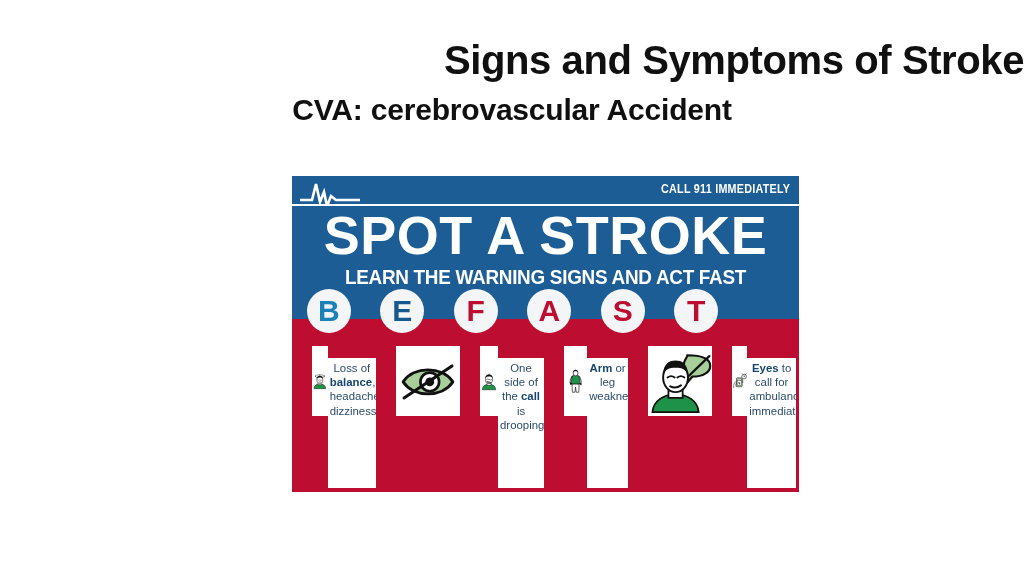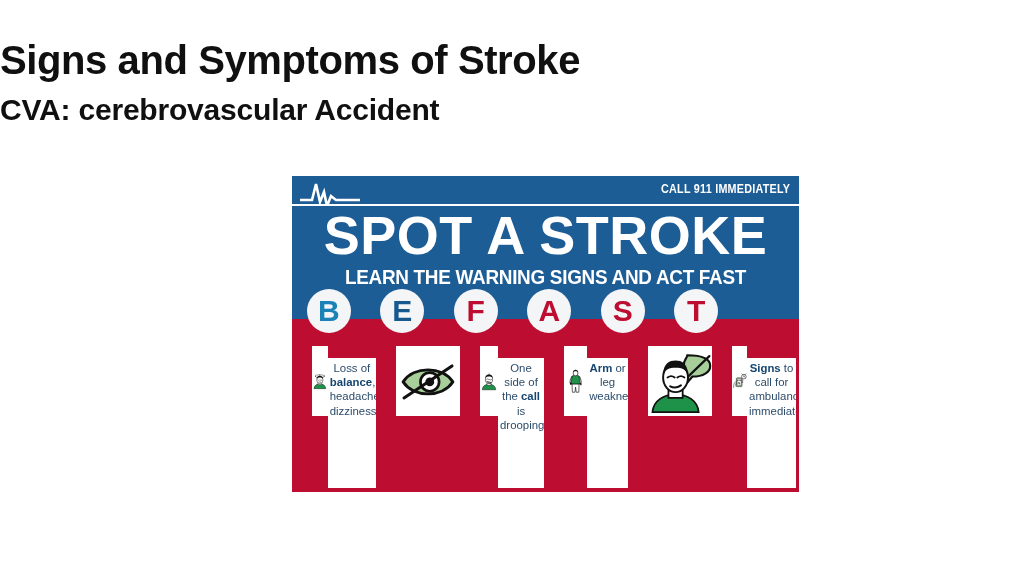--- a/index.html
+++ b/index.html
@@ -20,33 +20,33 @@
   .slide {
     position: relative;
     width: 1024px;
     height: 576px;
   }
   .title-main {
     position: absolute;
     top: 38px;
     left: 0;
     width: 1024px;
-    text-align: left;
+    text-align: right;
     font-size: 40px;
     font-weight: bold;
     color: #101010;
     letter-spacing: -0.4px;
     font-family: "Liberation Sans", sans-serif;
   }
   .title-sub {
     position: absolute;
     top: 93px;
     left: 0;
     width: 1024px;
-    text-align: left;
+    text-align: center;
     font-size: 30px;
     font-weight: bold;
     color: #101010;
     letter-spacing: -0.2px;
     font-family: "Liberation Sans", sans-serif;
   }
 
   
   .infographic {
     position: absolute;
@@ -378,18 +378,18 @@
             <rect x="25" y="26" width="19" height="30" rx="1.5" fill="#fff" stroke="#111" stroke-width="1.8"></rect>
 
             <path d="M48 30 l4 0 M48 36 l4 0 M48 42 l4 0" stroke="#111" stroke-width="2" stroke-linecap="round"></path>
 
             <text x="34.5" y="36" font-family="Liberation Sans, sans-serif" font-size="9.5" font-weight="bold" fill="#111" text-anchor="middle">SOS</text>
 
             <path d="M30.5 42 c0 6 4 9 8 9 l0 -3 c-1.5 -0.5 -2.5 -1 -2.5 -2.5 l-2 0 c-0.5 -1.5 -0.5 -2.5 0 -3.5 z" fill="#111"></path>
             <path d="M31 41.5 q4 0 6.5 2" fill="none" stroke="#111" stroke-width="1.8" stroke-linecap="round"></path>
           </svg>
         </div>
-        <div class="panel-caption"><b>Signs</b> to call for ambulance immediately</div>
+        <div class="panel-caption"><b>Eyes</b> to call for ambulance immediately</div>
       </div>
 
     </div>
   </div>
 </div>
 
 </body></html>

